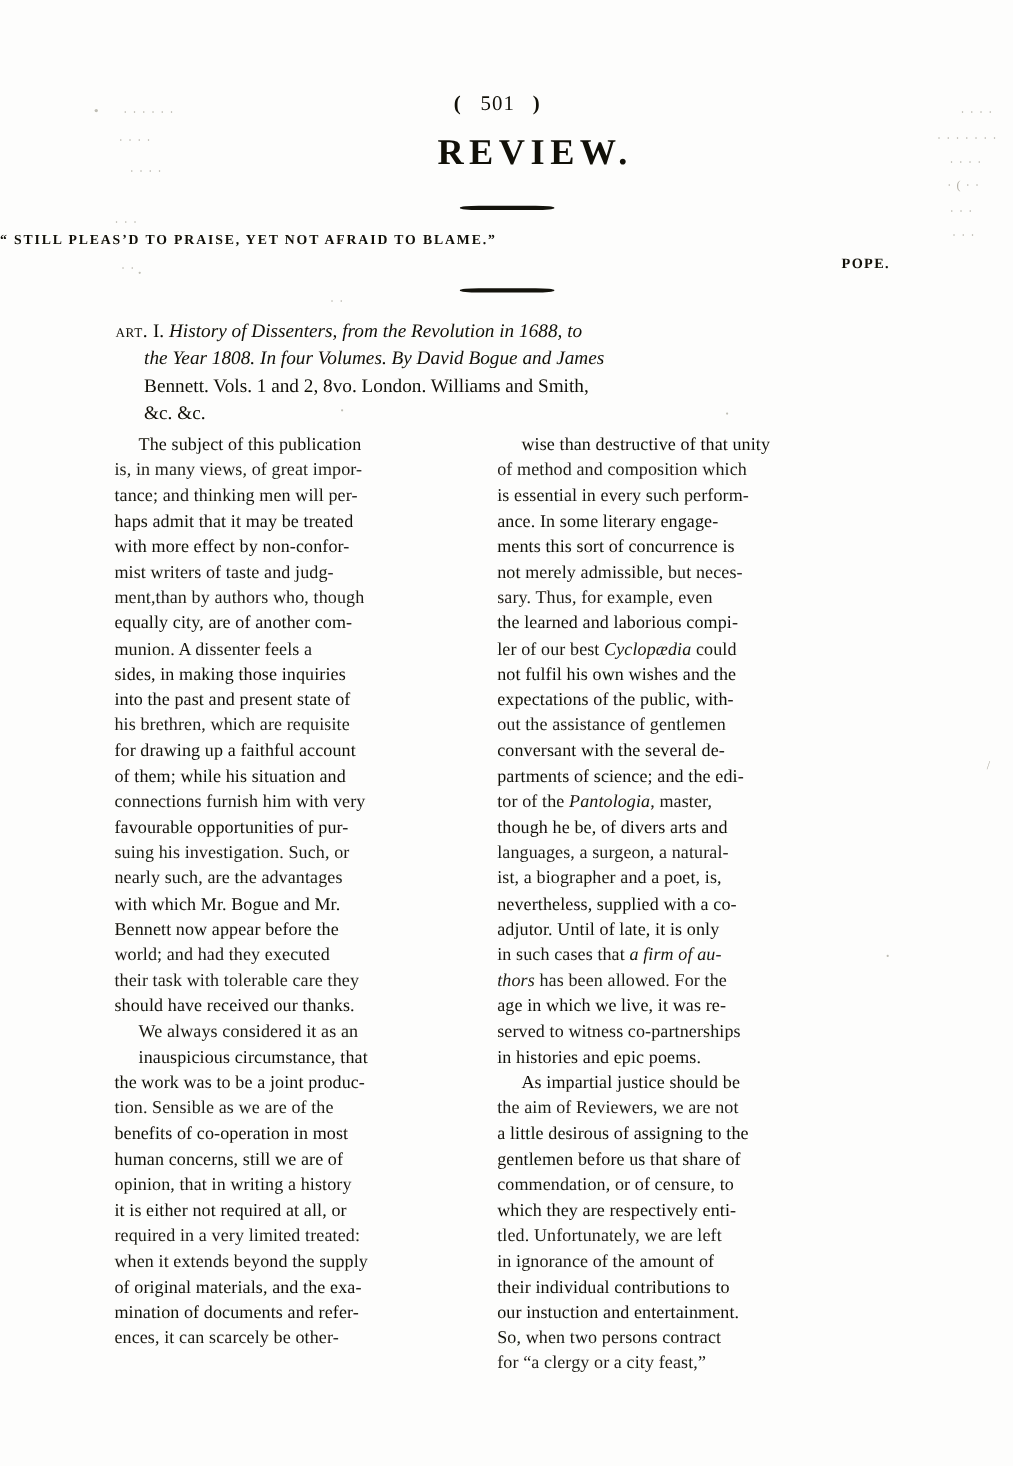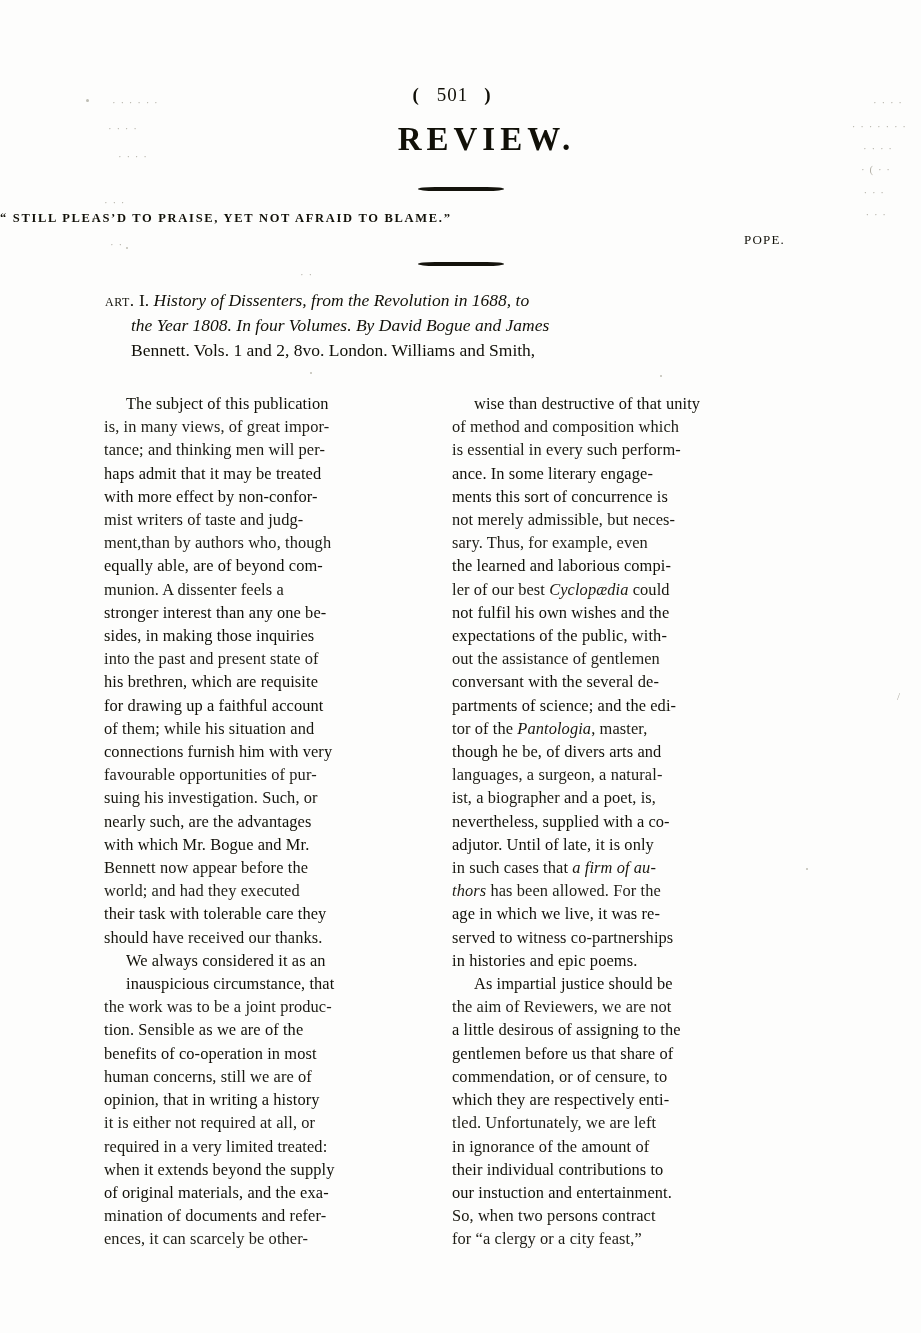--- a/index.html
+++ b/index.html
@@ -88,23 +88,23 @@
     right: 0;
     text-align: left;
     font-size: 12.5px;
     font-weight: 700;
     letter-spacing: 1.7px;
     text-transform: uppercase;
   }
   .attrib {
     position: absolute;
     top: 232px;
-    right: 136px;
+    right: 112px;
     font-size: 13px;
-    font-weight: 400;
+    font-weight: 700;
     letter-spacing: 1.2px;
   }
 
   
   .art-head {
     position: absolute;
     top: 288px;
     left: 105px;
     width: 688px;
     font-size: 17.5px;
@@ -187,33 +187,35 @@
       <span class="smallcaps">Art.</span>
       <span>I.</span>
       <i>History of Dissenters, from the Revolution in 1688, to</i>
     </div>
     <div class="ln indent">
       <i>the Year 1808.   In four Volumes.   By David Bogue and James</i>
     </div>
     <div class="ln indent">
       <span>Bennett.   Vols. 1 and 2, 8vo.   London.   Williams and Smith,</span>
     </div>
+    <div class="ln indent">
+      <span>&amp;c. &amp;c.</span>
+    </div>
   </div>
 
   <div class="col col-left" id="col-left">
       <div class="ln j ind">The subject of this publication</div>
       <div class="ln j">is, in many views, of great impor-</div>
       <div class="ln j">tance; and thinking men will per-</div>
       <div class="ln j">haps admit that it may be treated</div>
       <div class="ln j">with more effect by non-confor-</div>
       <div class="ln j">mist writers of taste and judg-</div>
       <div class="ln j">ment,than by authors who, though</div>
-      <div class="ln j">equally able, are of beyond com-</div>
+      <div class="ln j">equally city, are of another com-</div>
       <div class="ln j">munion.     A   dissenter   feels   a</div>
-      <div class="ln j">stronger interest than any one be-</div>
       <div class="ln j">sides, in making those inquiries</div>
       <div class="ln j">into the past and present state of</div>
       <div class="ln j">his brethren, which are requisite</div>
       <div class="ln j">for drawing up a faithful account</div>
       <div class="ln j">of them; while his situation and</div>
       <div class="ln j">connections furnish him with very</div>
       <div class="ln j">favourable opportunities of pur-</div>
       <div class="ln j">suing his investigation.   Such, or</div>
       <div class="ln j">nearly such, are the advantages</div>
       <div class="ln j">with which Mr. Bogue and Mr.</div>

